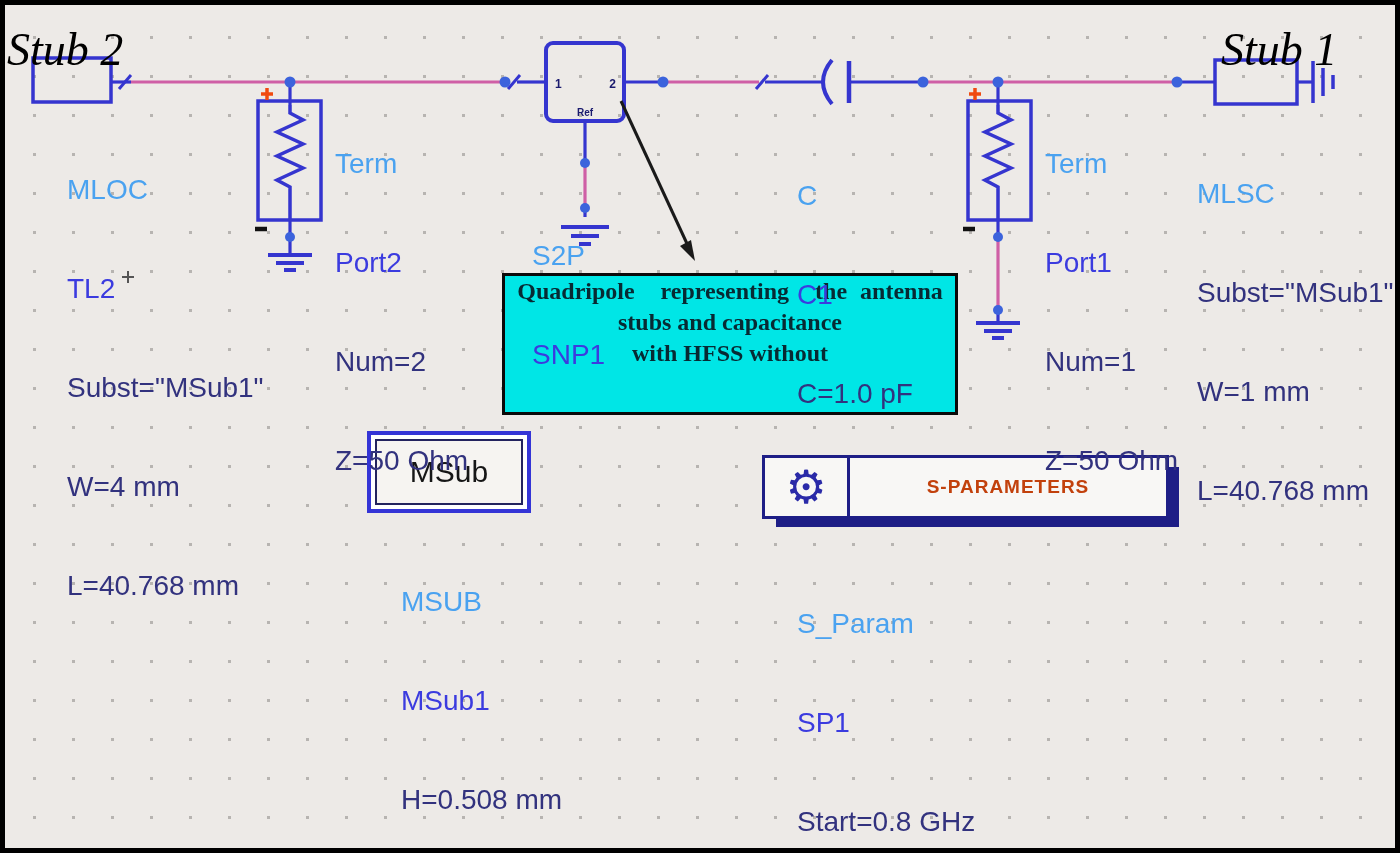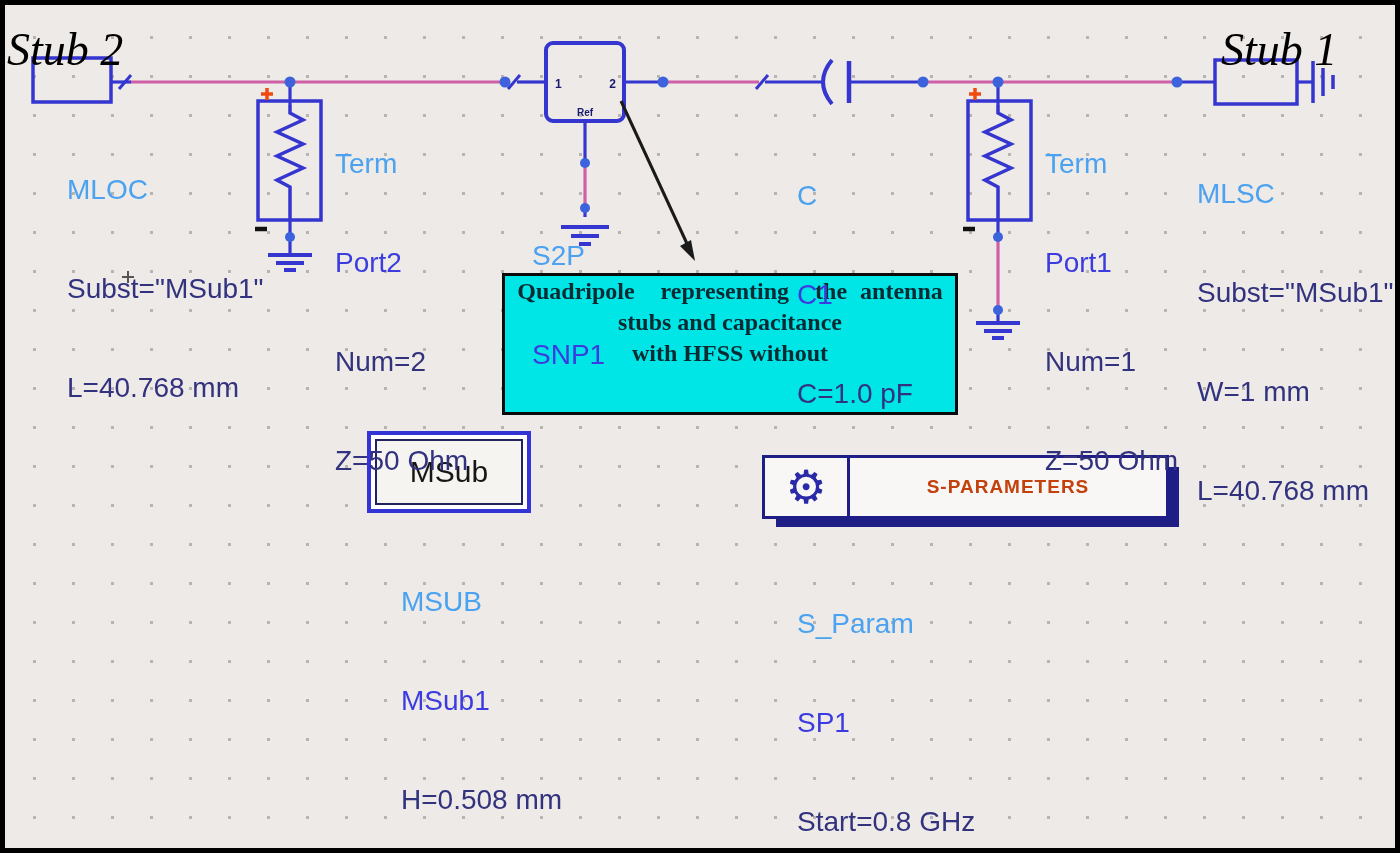--- a/index.html
+++ b/index.html
@@ -176,21 +176,23 @@
       <line x1="117" y1="272" x2="129" y2="272"></line>
         <line x1="123" y1="266" x2="123" y2="278"></line>
     </g>
   </svg>
 
   <div class="stub-title" style="left:2px; top:22px;">Stub 2</div>
   <div class="stub-title" style="left:1216px; top:22px;">Stub 1</div>
 
   <div class="cblock" style="left:62px; top:102px;">
     <div class="type">MLOC</div>
+    <div class="inst">TL2</div>
     <div>Subst="MSub1"</div>
+    <div>W=4 mm</div>
     <div>L=40.768 mm</div>
   </div>
 
   <div class="cblock" style="left:330px; top:76px;">
     <div class="type">Term</div>
     <div class="inst">Port2</div>
     <div>Num=2</div>
     <div>Z=50 Ohm</div>
   </div>
 

